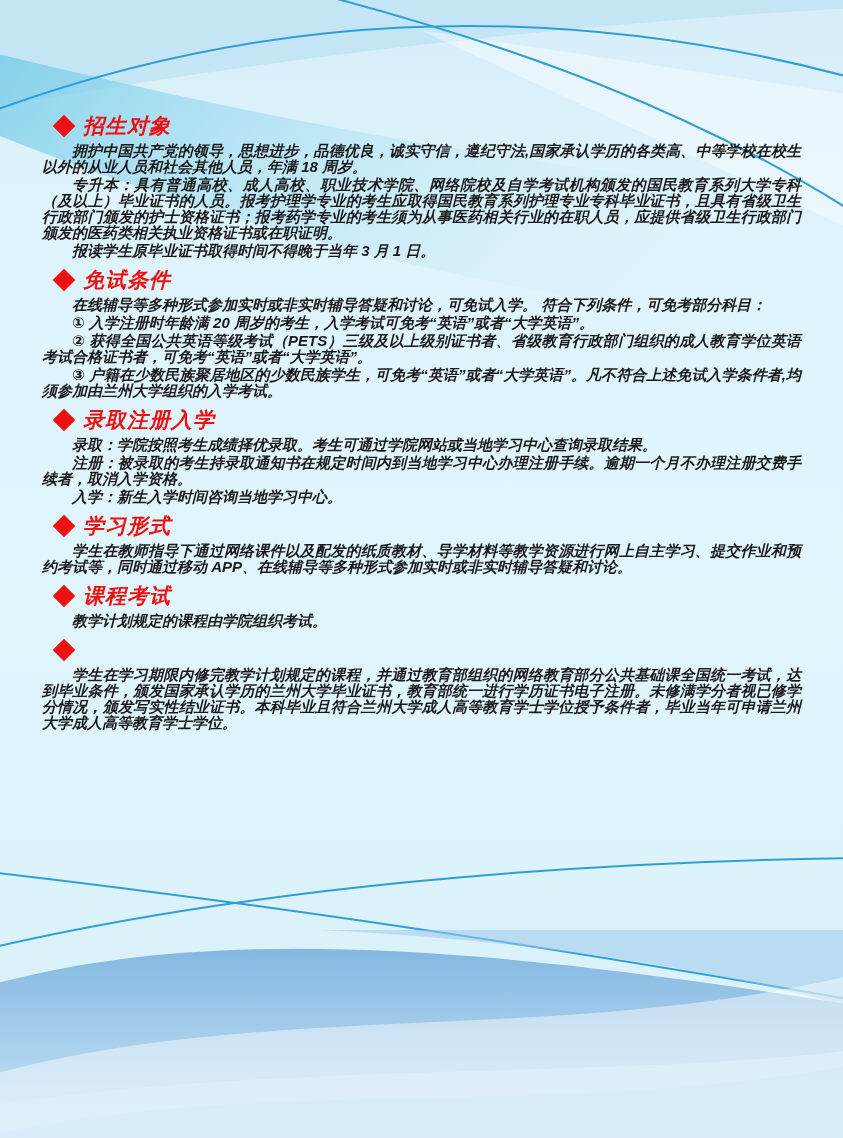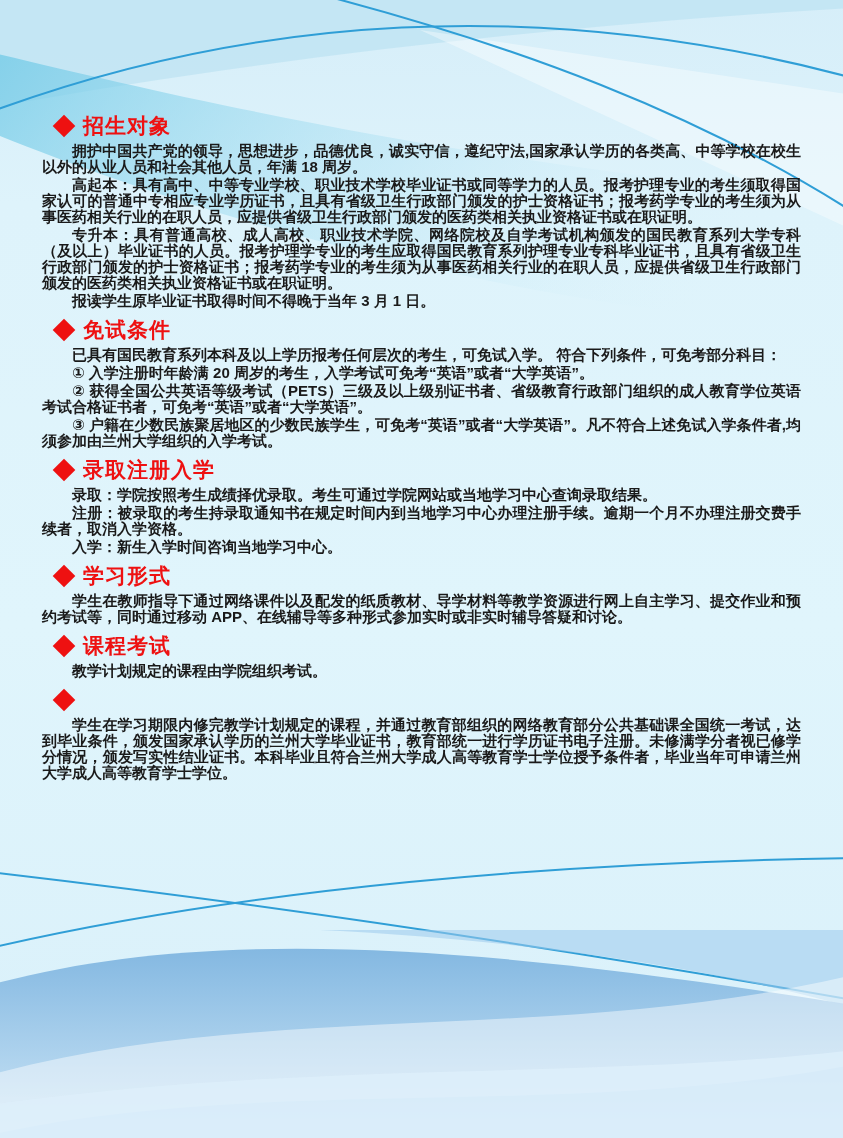--- a/index.html
+++ b/index.html
@@ -8,20 +8,21 @@
     width:843px;height:1138px;
     overflow:hidden;
     background:linear-gradient(180deg,#d6eef9 0%, #def3fb 18%, #e0f5fc 55%, #d9f0fa 100%);
     font-family:"Liberation Sans","DejaVu Sans",sans-serif;
   }
   .bg-decor{position:absolute;top:0;left:0;width:843px;height:1138px;z-index:1;}
   .content{
     position:absolute;top:0;left:0;width:843px;height:1138px;z-index:2;
     box-sizing:border-box;
     padding:105px 42px 1px 42px;
+    font-style:italic;
   }
   .section{margin-bottom:2px;}
   .sec-header{
     display:flex;align-items:center;
     height:25px;margin:8px 0 5px;padding-left:12px;
   }
   .diamond{
     width:16px;height:16px;flex:0 0 16px;
     background:var(--accent-red,#ee1111);
     transform:rotate(45deg);
@@ -82,31 +83,30 @@
 
     <section class="section">
       <div class="sec-header">
         <span class="diamond"></span>
         <h2 class="sec-title">招生对象</h2>
       </div>
       <p class="para">拥护中国共产党的领导，思想进步，品德优良，诚实守信，遵纪守法,国家承认学历的各类高、中等学校在校生以外的从业人员和社会其他人员，年满 18 周岁。</p>
     </section>
 
     <section class="section">
-      <p class="para">高起本：具有高中、中等专业学校、职业技术学校毕业证书或同等学力的人员。报考护理专业的考生须取得国家认可的普通中专相应专业学历证书，且具有省级卫生行政部门颁发的护士资格证书；报考药学专业的考生须为从事医药相关行业的在职人员，应提供省级卫生行政部门颁发的医药类相关执业资格证书或在职证明。</p>
       <p class="para">专升本：具有普通高校、成人高校、职业技术学院、网络院校及自学考试机构颁发的国民教育系列大学专科（及以上）毕业证书的人员。报考护理学专业的考生应取得国民教育系列护理专业专科毕业证书，且具有省级卫生行政部门颁发的护士资格证书；报考药学专业的考生须为从事医药相关行业的在职人员，应提供省级卫生行政部门颁发的医药类相关执业资格证书或在职证明。</p>
       <p class="para">报读学生原毕业证书取得时间不得晚于当年 3 月 1 日。</p>
     </section>
 
     <section class="section">
       <div class="sec-header">
         <span class="diamond"></span>
         <h2 class="sec-title">免试条件</h2>
       </div>
-      <p class="para">已具有国民教育系列本科及以上学历报考任何层次的考生，可免试入学。 符合下列条件，可免考部分科目：</p>
+      <p class="para">在线辅导等多种形式参加实时或非实时辅导答疑和讨论，可免试入学。 符合下列条件，可免考部分科目：</p>
       <p class="para">① 入学注册时年龄满 20 周岁的考生，入学考试可免考“英语”或者“大学英语”。</p>
       <p class="para">② 获得全国公共英语等级考试（PETS）三级及以上级别证书者、省级教育行政部门组织的成人教育学位英语考试合格证书者，可免考“英语”或者“大学英语”。</p>
       <p class="para">③ 户籍在少数民族聚居地区的少数民族学生，可免考“英语”或者“大学英语”。凡不符合上述免试入学条件者,均须参加由兰州大学组织的入学考试。</p>
     </section>
 
     <section class="section">
       <div class="sec-header">
         <span class="diamond"></span>
         <h2 class="sec-title">录取注册入学</h2>
       </div>

